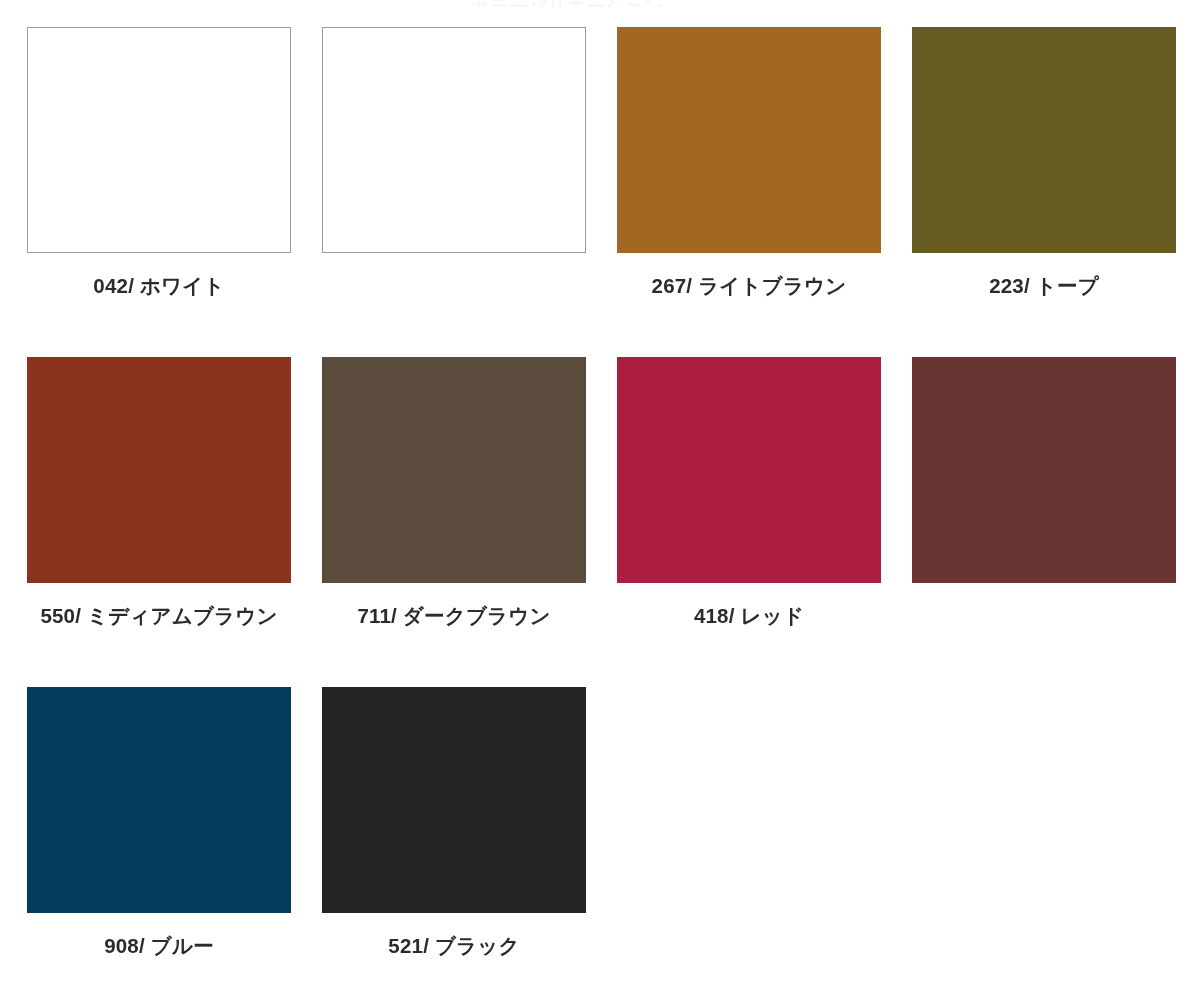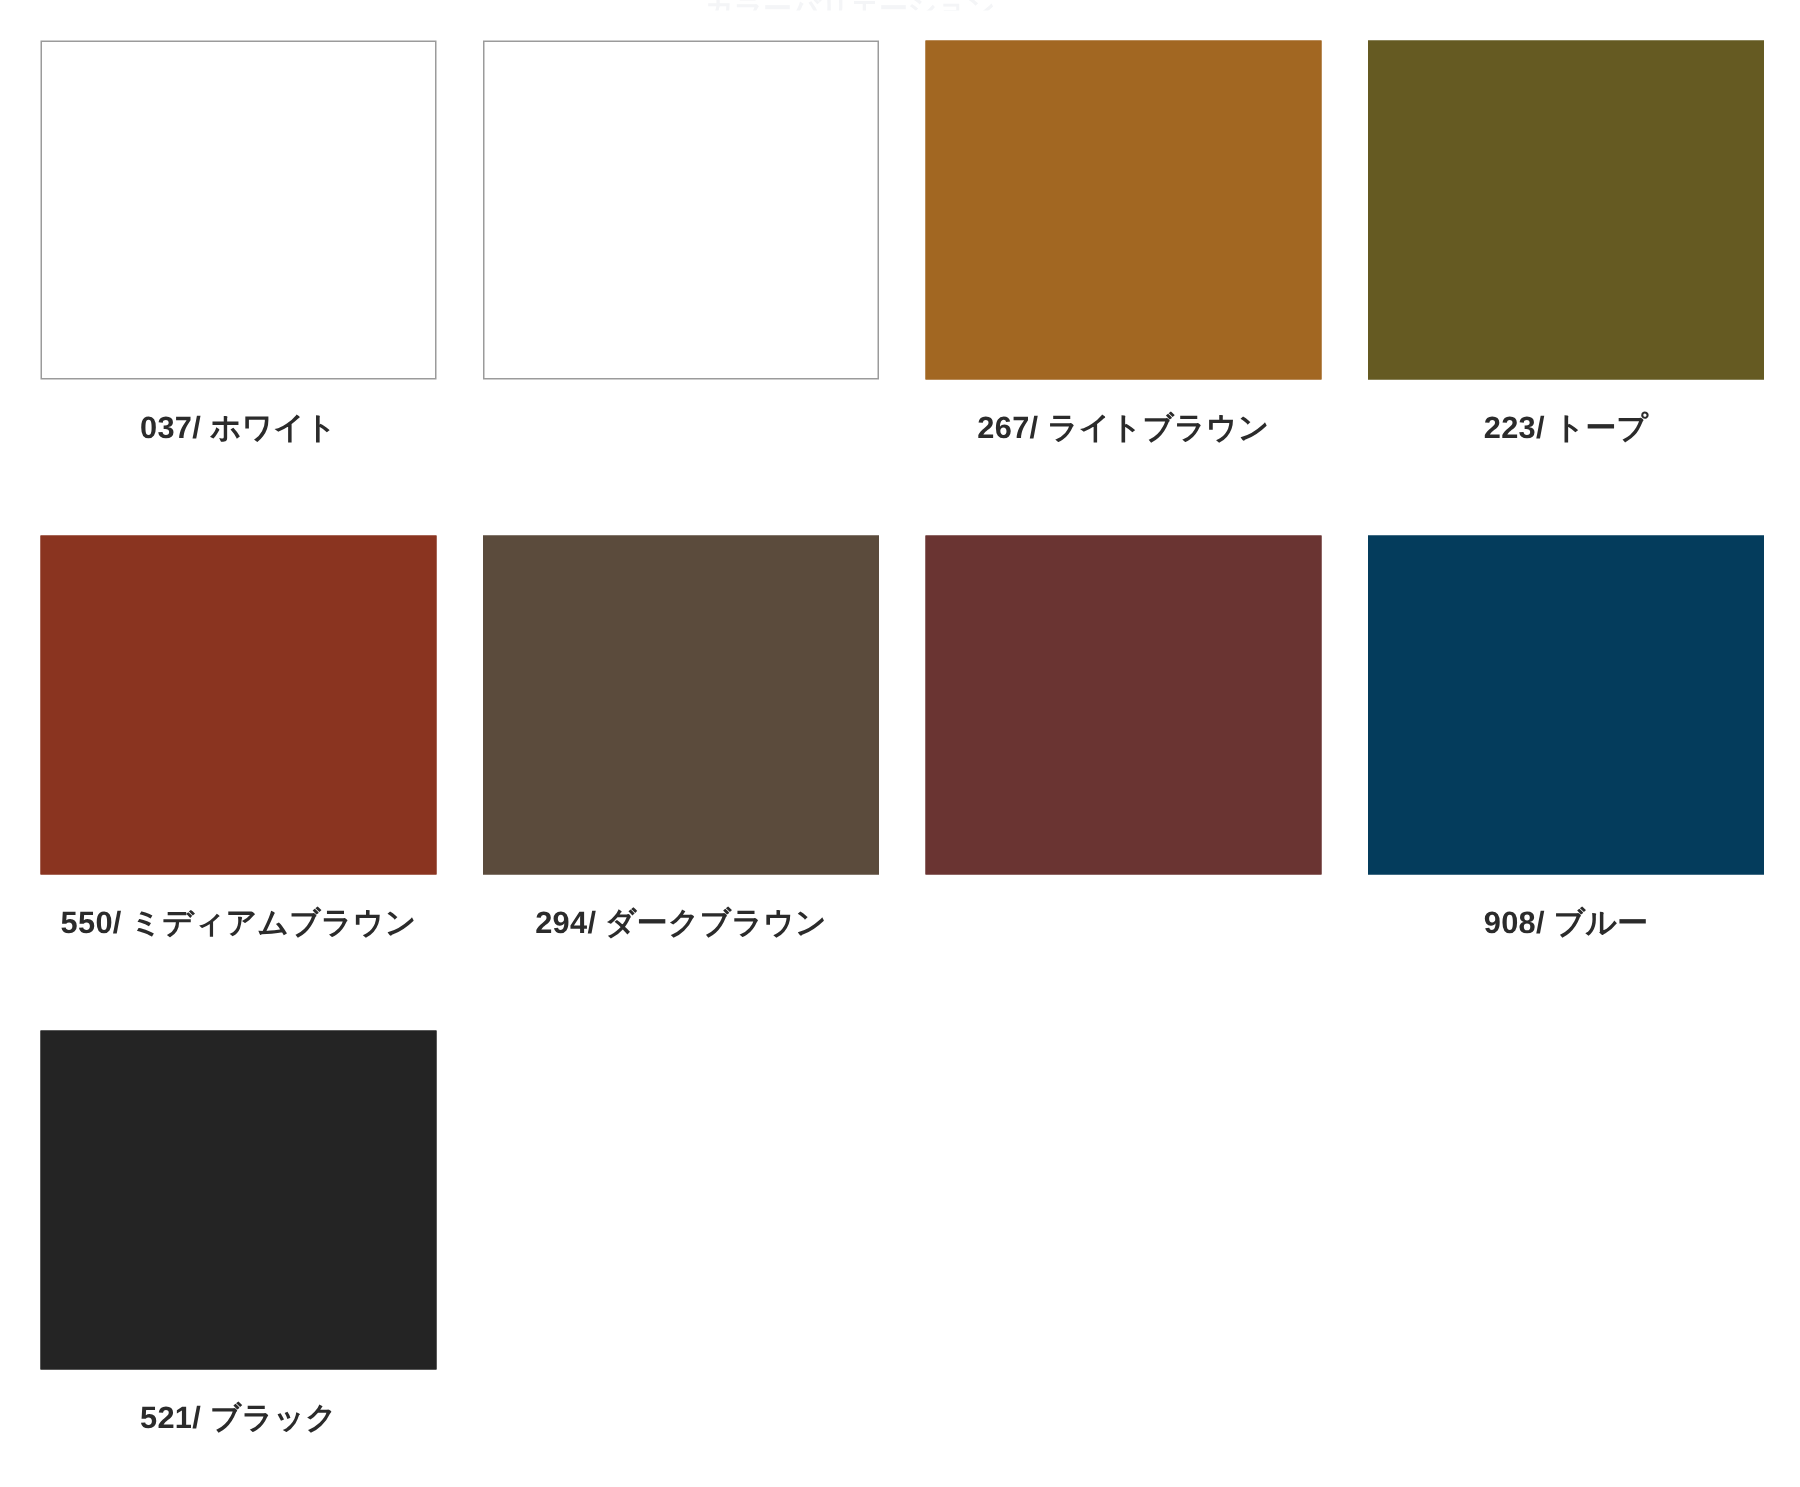--- a/index.html
+++ b/index.html
@@ -84,40 +84,44 @@
   }
 </style>
 </head>
 <body style="background-color: rgb(255, 255, 255);">
 
 <div id="top-clipped-fragment">カラーバリエーション</div>
 
 <div id="swatch-grid">
     <div class="swatch-cell">
       <div class="swatch-chip has-outline" style="background-color: rgb(255, 255, 255);"></div>
-      <div class="swatch-label">037/ ホワイト</div>
+      <div class="swatch-label">042/ ホワイト</div>
     </div>
     <div class="swatch-cell">
       <div class="swatch-chip has-outline" style="background-color: rgb(255, 255, 255);"></div>
     </div>
     <div class="swatch-cell">
       <div class="swatch-chip" style="background-color: rgb(162, 103, 34); border: 1px solid rgb(162, 103, 34);"></div>
       <div class="swatch-label">267/ ライトブラウン</div>
     </div>
     <div class="swatch-cell">
       <div class="swatch-chip" style="background-color: rgb(101, 90, 34); border: 1px solid rgb(101, 90, 34);"></div>
       <div class="swatch-label">223/ トープ</div>
     </div>
     <div class="swatch-cell">
       <div class="swatch-chip" style="background-color: rgb(138, 52, 32); border: 1px solid rgb(138, 52, 32);"></div>
       <div class="swatch-label">550/ ミディアムブラウン</div>
     </div>
     <div class="swatch-cell">
       <div class="swatch-chip" style="background-color: rgb(91, 75, 60); border: 1px solid rgb(91, 75, 60);"></div>
-      <div class="swatch-label">294/ ダークブラウン</div>
+      <div class="swatch-label">711/ ダークブラウン</div>
+    </div>
+    <div class="swatch-cell">
+      <div class="swatch-chip" style="background-color: rgb(172, 30, 64); border: 1px solid rgb(172, 30, 64);"></div>
+      <div class="swatch-label">418/ レッド</div>
     </div>
     <div class="swatch-cell">
       <div class="swatch-chip" style="background-color: rgb(106, 52, 50); border: 1px solid rgb(106, 52, 50);"></div>
     </div>
     <div class="swatch-cell">
       <div class="swatch-chip" style="background-color: rgb(4, 60, 92); border: 1px solid rgb(4, 60, 92);"></div>
       <div class="swatch-label">908/ ブルー</div>
     </div>
     <div class="swatch-cell">
       <div class="swatch-chip" style="background-color: rgb(36, 36, 36); border: 1px solid rgb(36, 36, 36);"></div>

